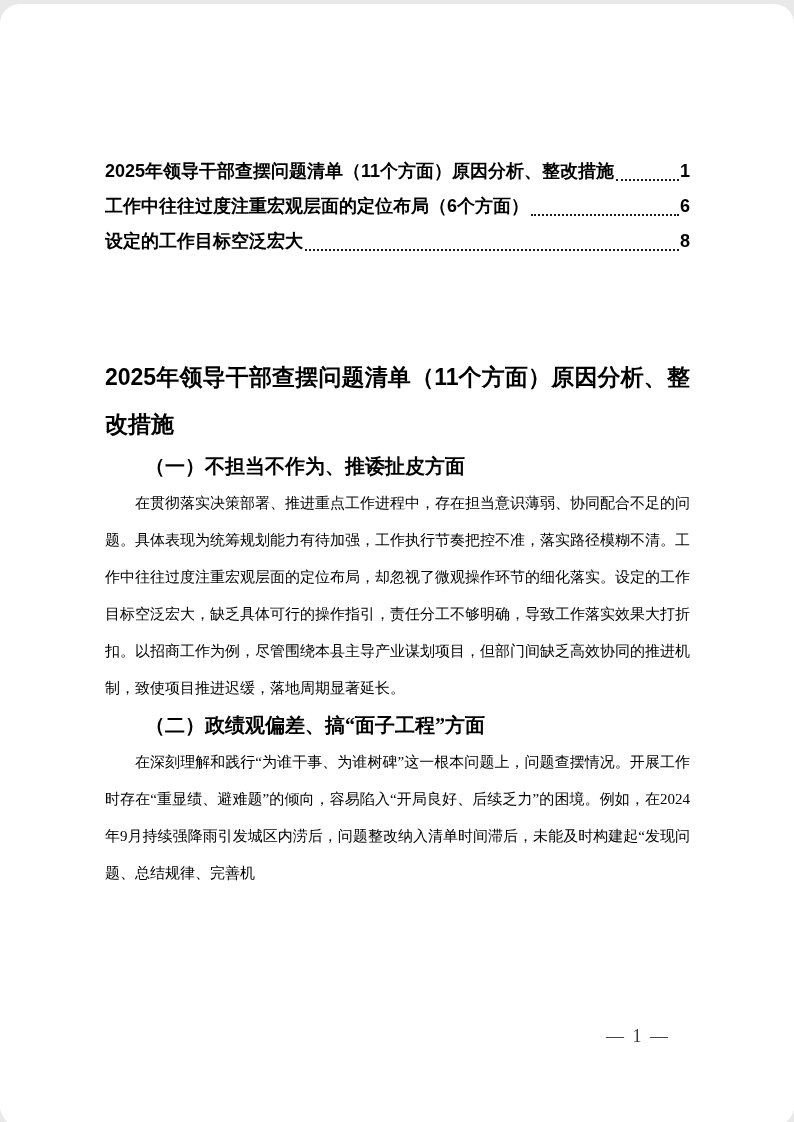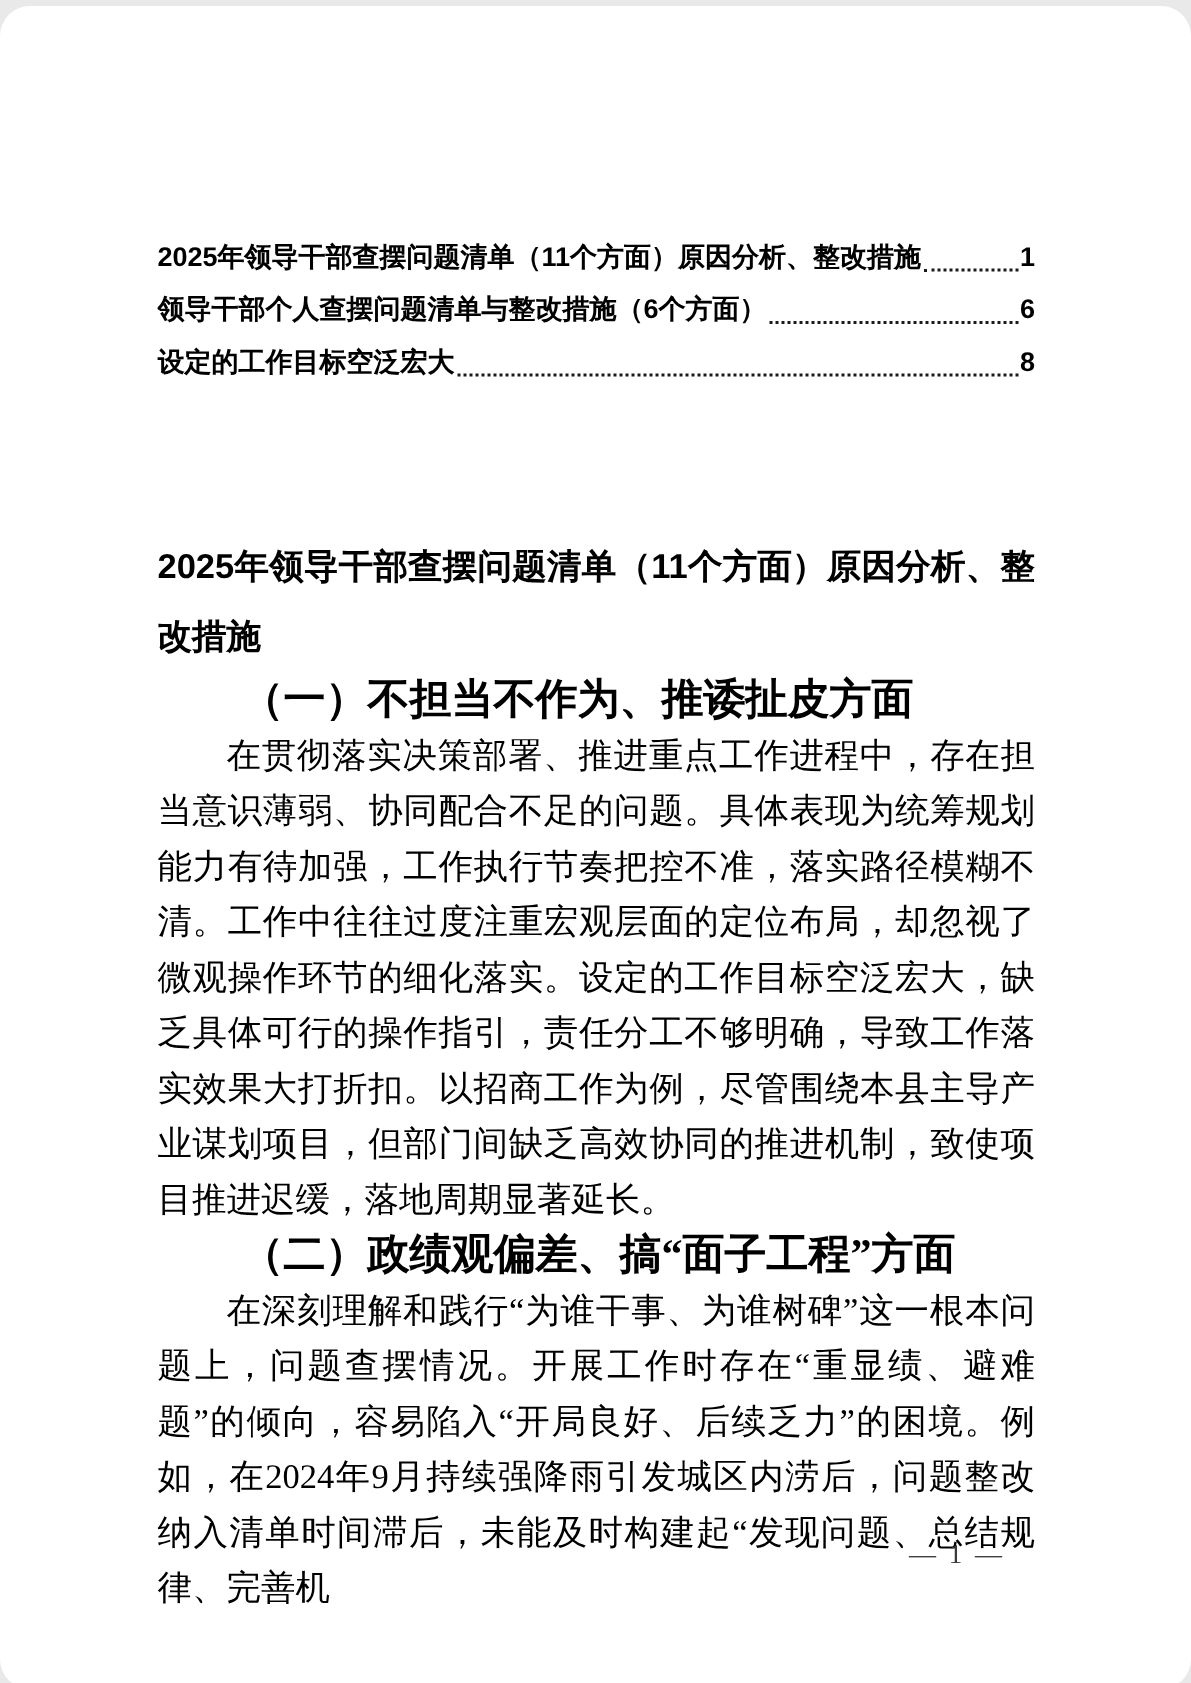--- a/index.html
+++ b/index.html
@@ -65,26 +65,26 @@
     margin-top: 29px;
     font-family: "Liberation Sans", sans-serif;
     font-weight: bold;
     font-size: 21px;
     line-height: 37px;
     text-indent: 2em;
   }
   .h2 {
     font-family: "Liberation Serif", serif;
     font-weight: bold;
-    font-size: 28px;
+    font-size: 20px;
     line-height: 37px;
     text-indent: 2em;
   }
   .para {
-    font-size: 23px;
+    font-size: 15px;
     line-height: 37px;
     text-align: justify;
     text-indent: 2em;
     margin: 0;
   }
   
   .page-number {
     position: absolute;
     top: 1022px;
     right: 124px;
@@ -100,21 +100,21 @@
 <div class="page">
   <div class="content">
 
     <div class="toc">
       <div class="toc-row">
         <span class="toc-label">2025年领导干部查摆问题清单（11个方面）原因分析、整改措施</span>
         <span class="toc-leader"></span>
         <span class="toc-page">1</span>
       </div>
       <div class="toc-row">
-        <span class="toc-label">领导干部个人查摆问题清单与整改措施（6个方面）</span>
+        <span class="toc-label">工作中往往过度注重宏观层面的定位布局（6个方面）</span>
         <span class="toc-leader"></span>
         <span class="toc-page">6</span>
       </div>
       <div class="toc-row">
         <span class="toc-label">设定的工作目标空泛宏大</span>
         <span class="toc-leader"></span>
         <span class="toc-page">8</span>
       </div>
     </div>
 

